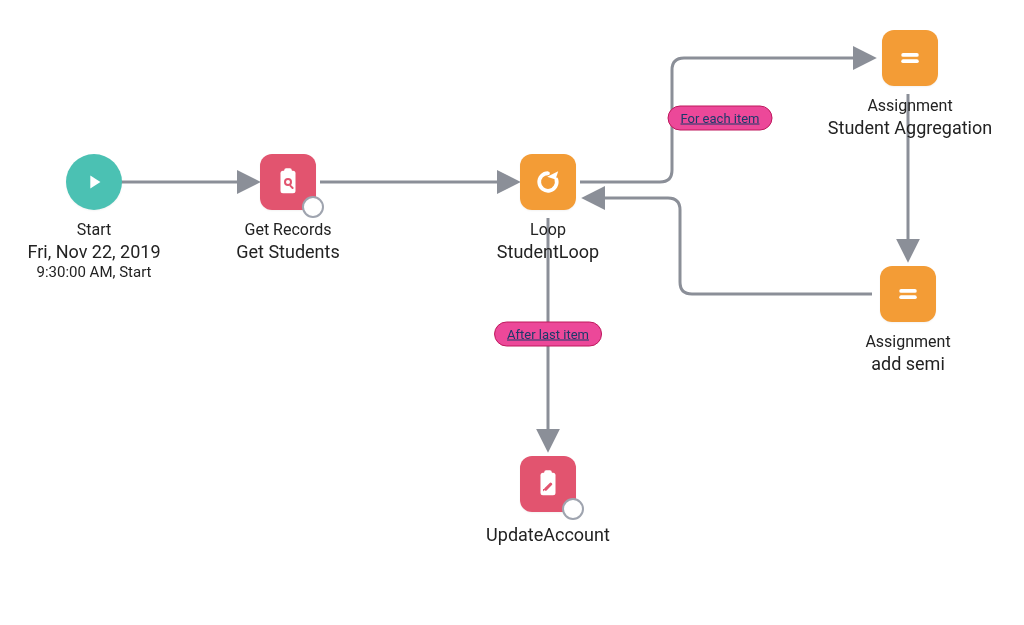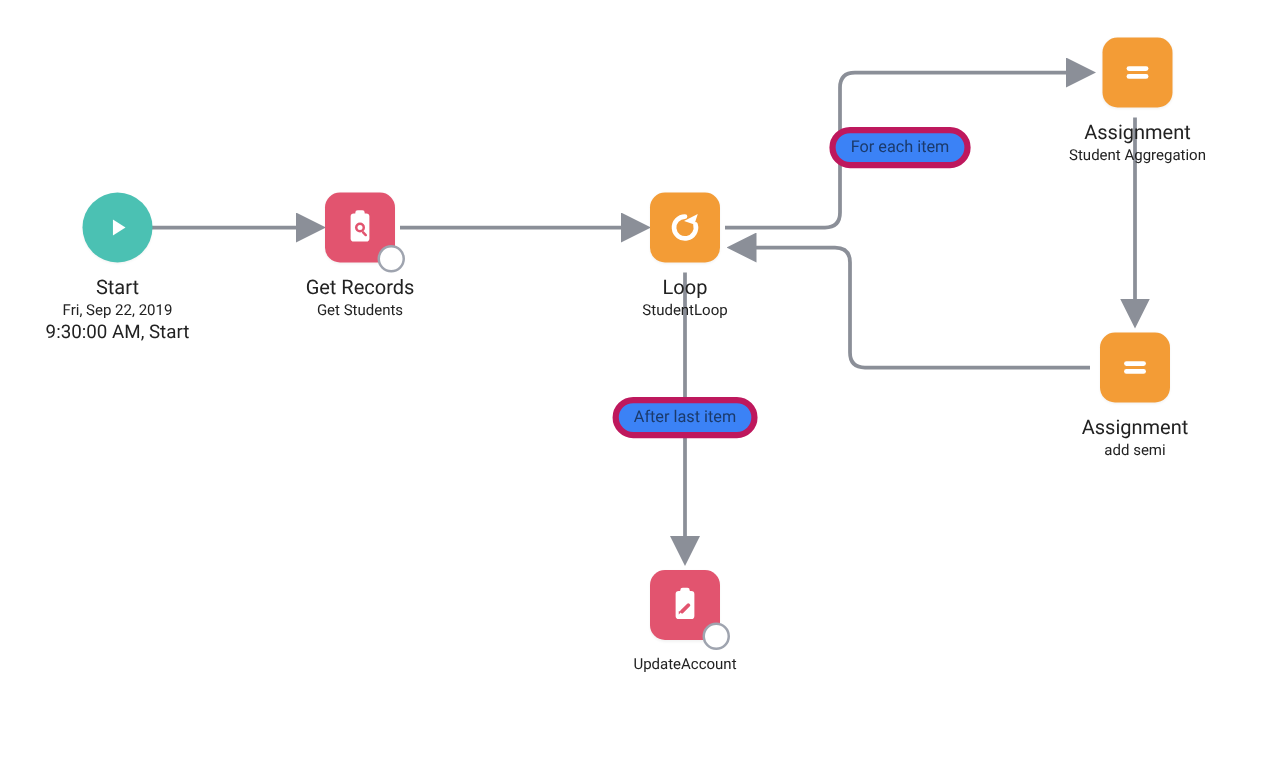--- a/index.html
+++ b/index.html
@@ -30,21 +30,21 @@
     position: absolute;
     text-align: center;
   }
   .node .title {
     font-weight: 400;
     font-size: 16px;
     color: #222;
   }
   .node .sub {
     font-weight: 400;
-    font-size: 12px;
+    font-size: 18px;
     color: #222;
     margin-top: 2px;
   }
   .node .sub2 {
     font-weight: 400;
     font-size: 15px;
     color: #222;
     margin-top: 1px;
   }
   .icon-sq {
@@ -78,28 +78,29 @@
     right: -8px;
     bottom: -8px;
     width: 18px;
     height: 18px;
     border-radius: 50%;
     background: #fff;
     border: 2px solid #9fa4af;
   }
   .pill {
     position: absolute;
-    background: #3b82f6;
-    border: 5px solid #be185d;
+    background: #ec4899;
+    border: 1px solid #be185d;
     border-radius: 999px;
     font-size: 13px;
     color: #1b3a6b;
     padding: 4px 12px;
     transform: translate(-50%, -50%);
     white-space: nowrap;
+    text-decoration: underline;
   }
 </style>
 </head>
 <body>
 
 <div class="canvas">
 
   <svg class="connectors">
     <defs>
       <marker id="arrow" viewBox="0 0 10 10" refX="8" refY="5" markerWidth="8" markerHeight="8" orient="auto-start-reverse">
@@ -129,21 +130,21 @@
 
   <div class="node" style="left:14px; top:154px; width:160px;">
     <div class="icon-wrap">
       <div class="icon-circle c-start">
         <svg width="22" height="22" viewBox="0 0 24 24" fill="none">
           <path d="M8 5 L19 12 L8 19 Z" fill="#ffffff"></path>
         </svg>
       </div>
     </div>
     <div class="title">Start</div>
-    <div class="sub">Fri, Sep 22, 2019</div>
+    <div class="sub">Fri, Nov 22, 2019</div>
     <div class="sub2">9:30:00 AM, Start</div>
   </div>
 
   <div class="node" style="left:228px; top:154px; width:120px;">
     <div class="icon-wrap">
       <div class="icon-sq c-pink">
         <svg width="30" height="30" viewBox="0 0 24 24" fill="none">
           <rect x="6" y="3" width="12" height="18" rx="2" fill="#ffffff"></rect>
           <rect x="9" y="1" width="6" height="4" rx="1.5" fill="#ffffff"></rect>
           <circle cx="12" cy="12" r="3.2" fill="#e2546f"></circle>

